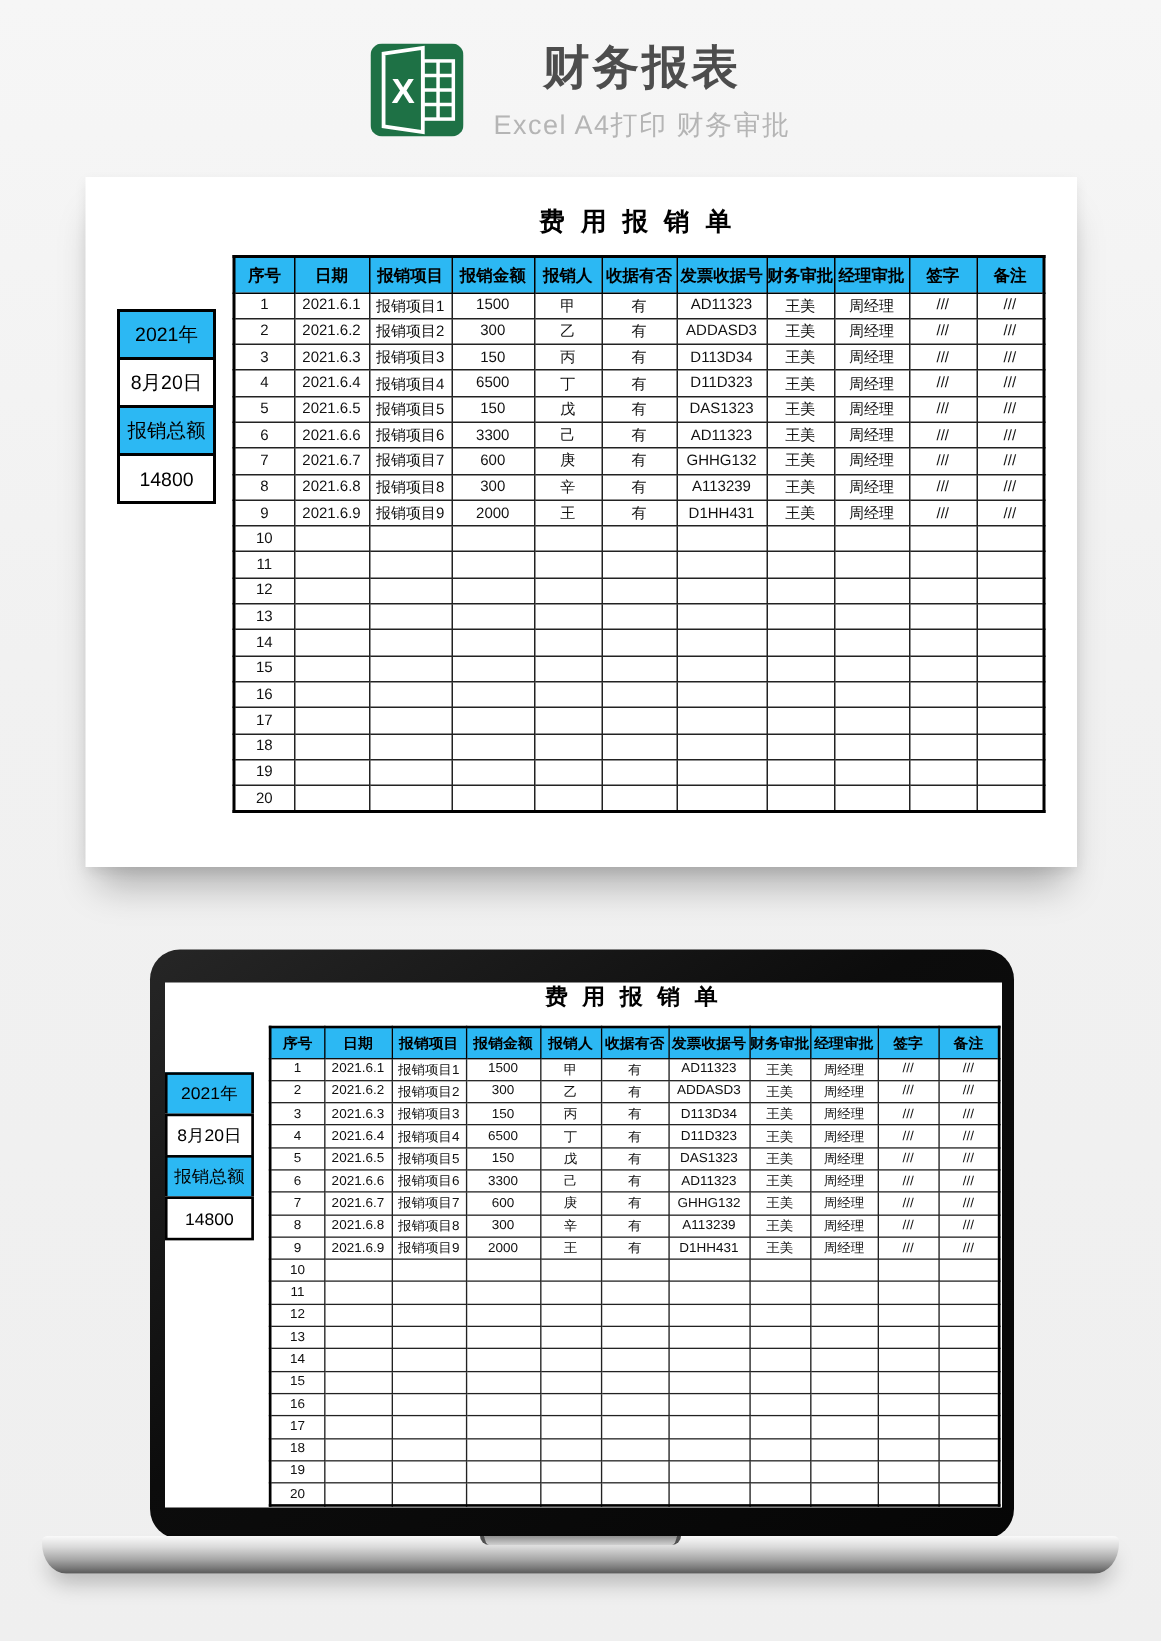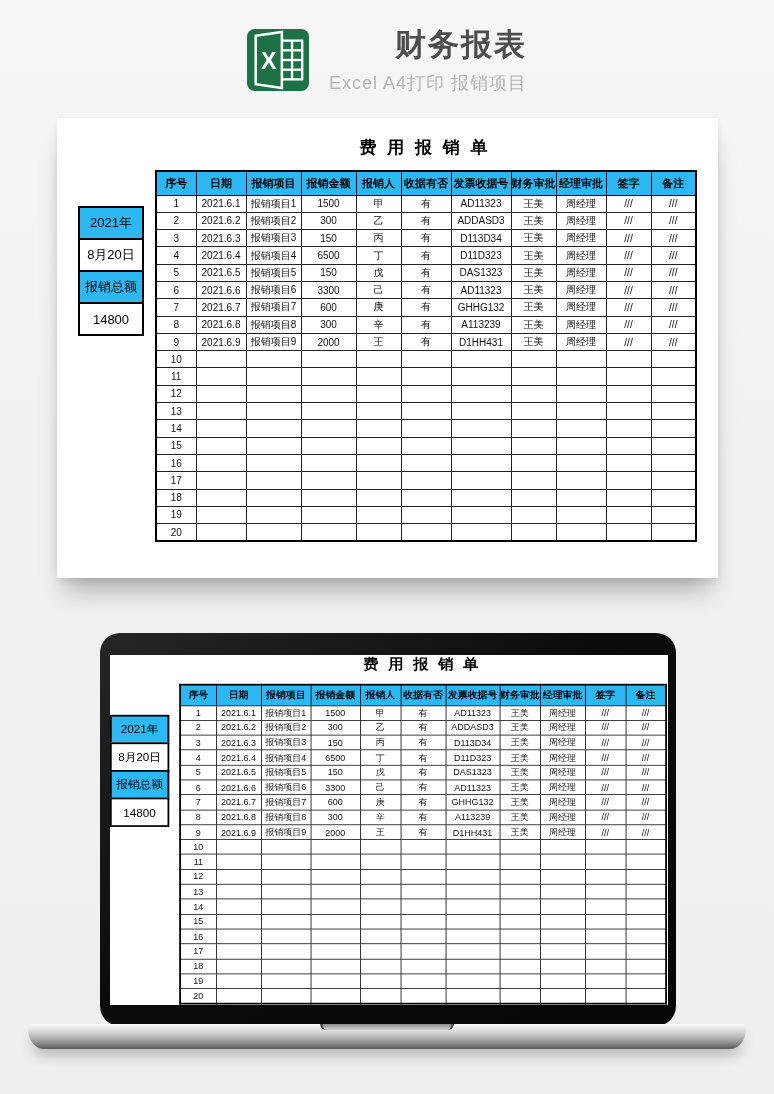--- a/index.html
+++ b/index.html
@@ -10,21 +10,21 @@
     background:linear-gradient(180deg,#f6f6f6 0%,#f1f1f1 40%,#efefef 100%);
     overflow:hidden;
   }
 
   
   .site-header {
     position:absolute; left:0; top:24px; width:774px;
     display:flex; justify-content:center; align-items:center; gap:20px;
   }
   .excel-icon { width:62px; height:62px; display:block; }
-  .header-text { text-align:right; }
+  .header-text { text-align:center; }
   .header-title { font-size:31px; font-weight:bold; color:#4d4d4d; letter-spacing:2px; }
   .header-subtitle { margin-top:5px; font-size:18px; color:#b5b5b5; letter-spacing:1px; }
 
   
   .sheet {
     position:absolute; left:57px; top:118px; width:661px; height:460px;
     background:#ffffff;
     box-shadow:0 20px 24px -8px rgba(0,0,0,0.28), 0 3px 8px rgba(0,0,0,0.08);
   }
 
@@ -98,21 +98,21 @@
         <line x1="36" y1="22" x2="57" y2="22"></line>
         <line x1="36" y1="32" x2="57" y2="32"></line>
         <line x1="36" y1="42" x2="57" y2="42"></line>
         <line x1="46.5" y1="12" x2="46.5" y2="52"></line>
       </g>
       <polygon points="9,7 36,3 36,61 9,57" fill="#1e7145" stroke="#ffffff" stroke-width="2.6"></polygon>
       <text x="22.5" y="41" text-anchor="middle" font-size="24" font-weight="bold" fill="#ffffff" font-family="Liberation Sans, sans-serif">X</text>
     </svg>
     <div class="header-text">
       <div class="header-title">财务报表</div>
-      <div class="header-subtitle">Excel A4打印 报销项目</div>
+      <div class="header-subtitle">Excel A4打印 财务审批</div>
     </div>
   </div>
 
   <div class="sheet">
     <div class="doc">
         <div class="doc-title">费 用 报 销 单</div>
         <div class="doc-panel">
           <div class="panel-cell hl">2021年</div>
           <div class="panel-cell">8月20日</div>
           <div class="panel-cell hl">报销总额</div>

